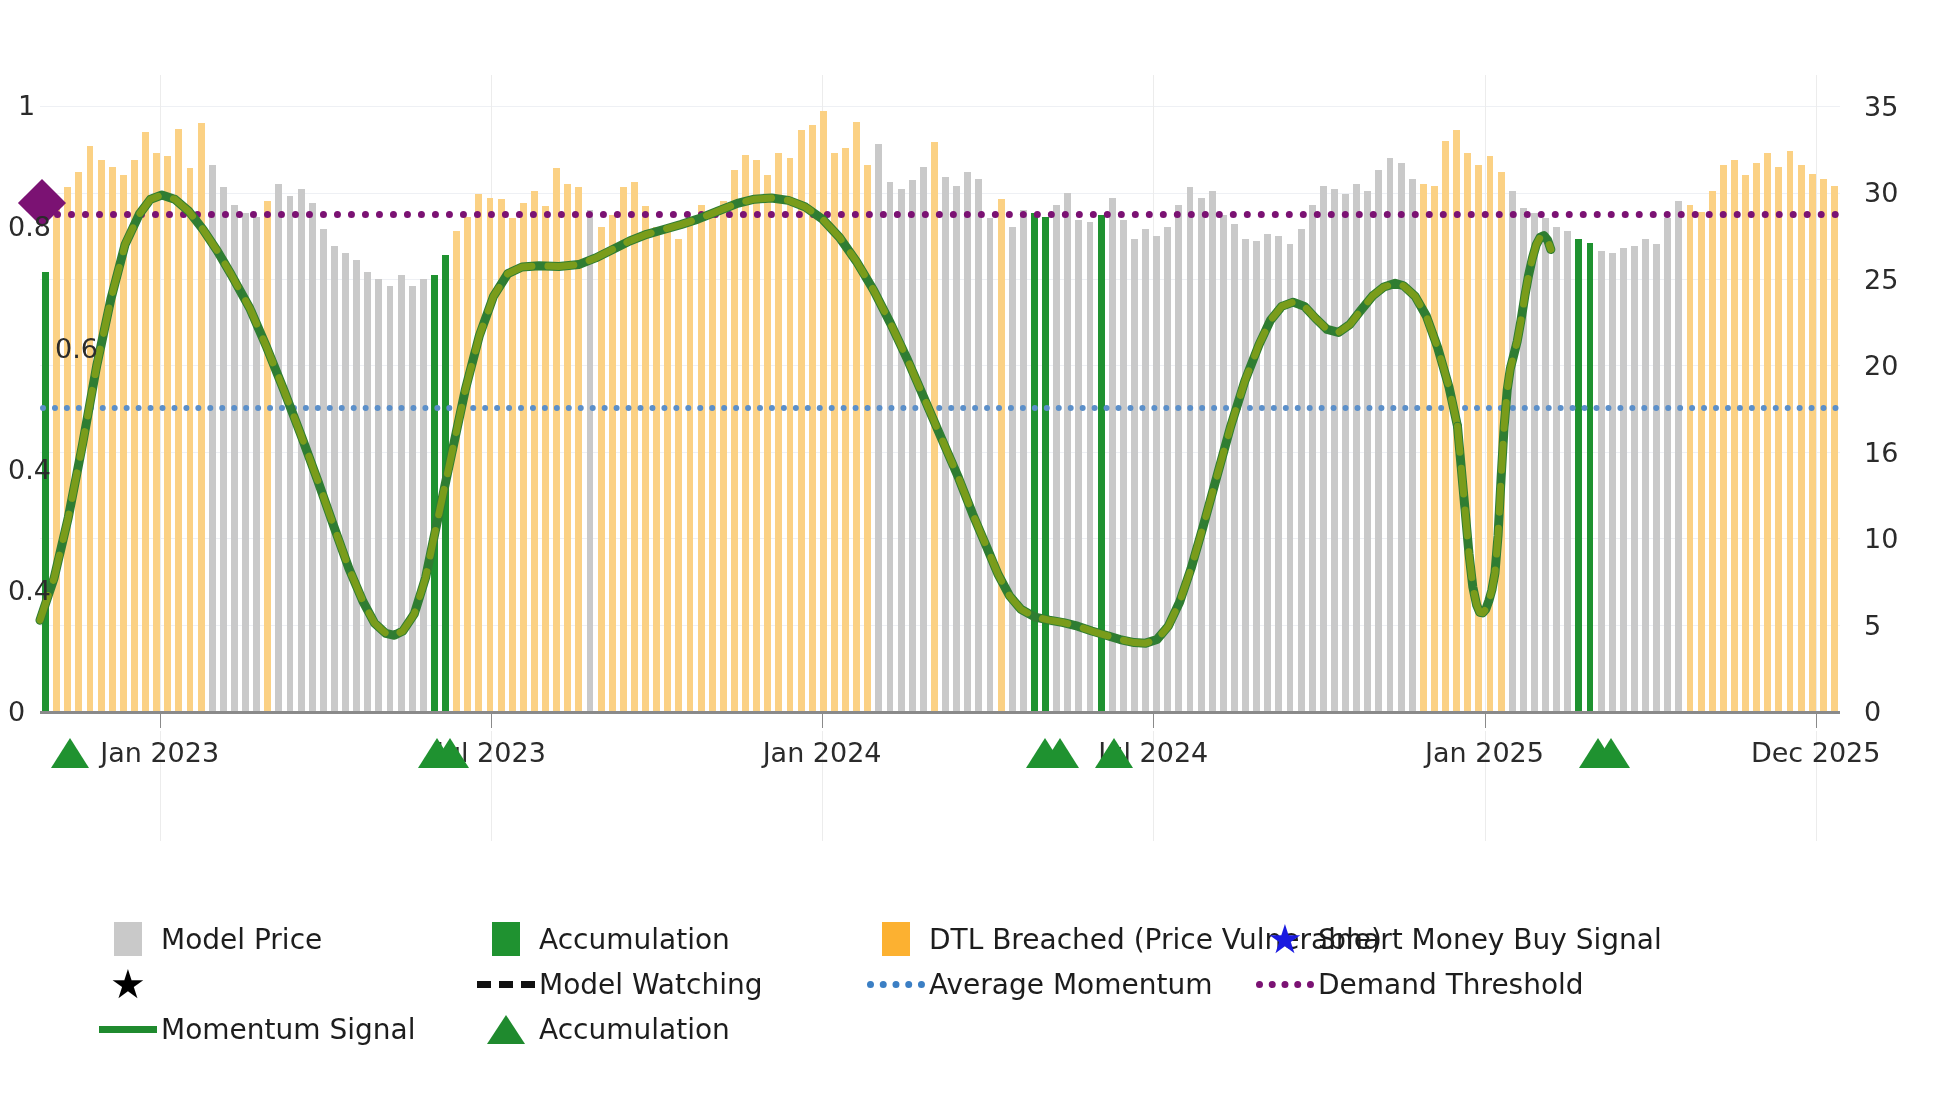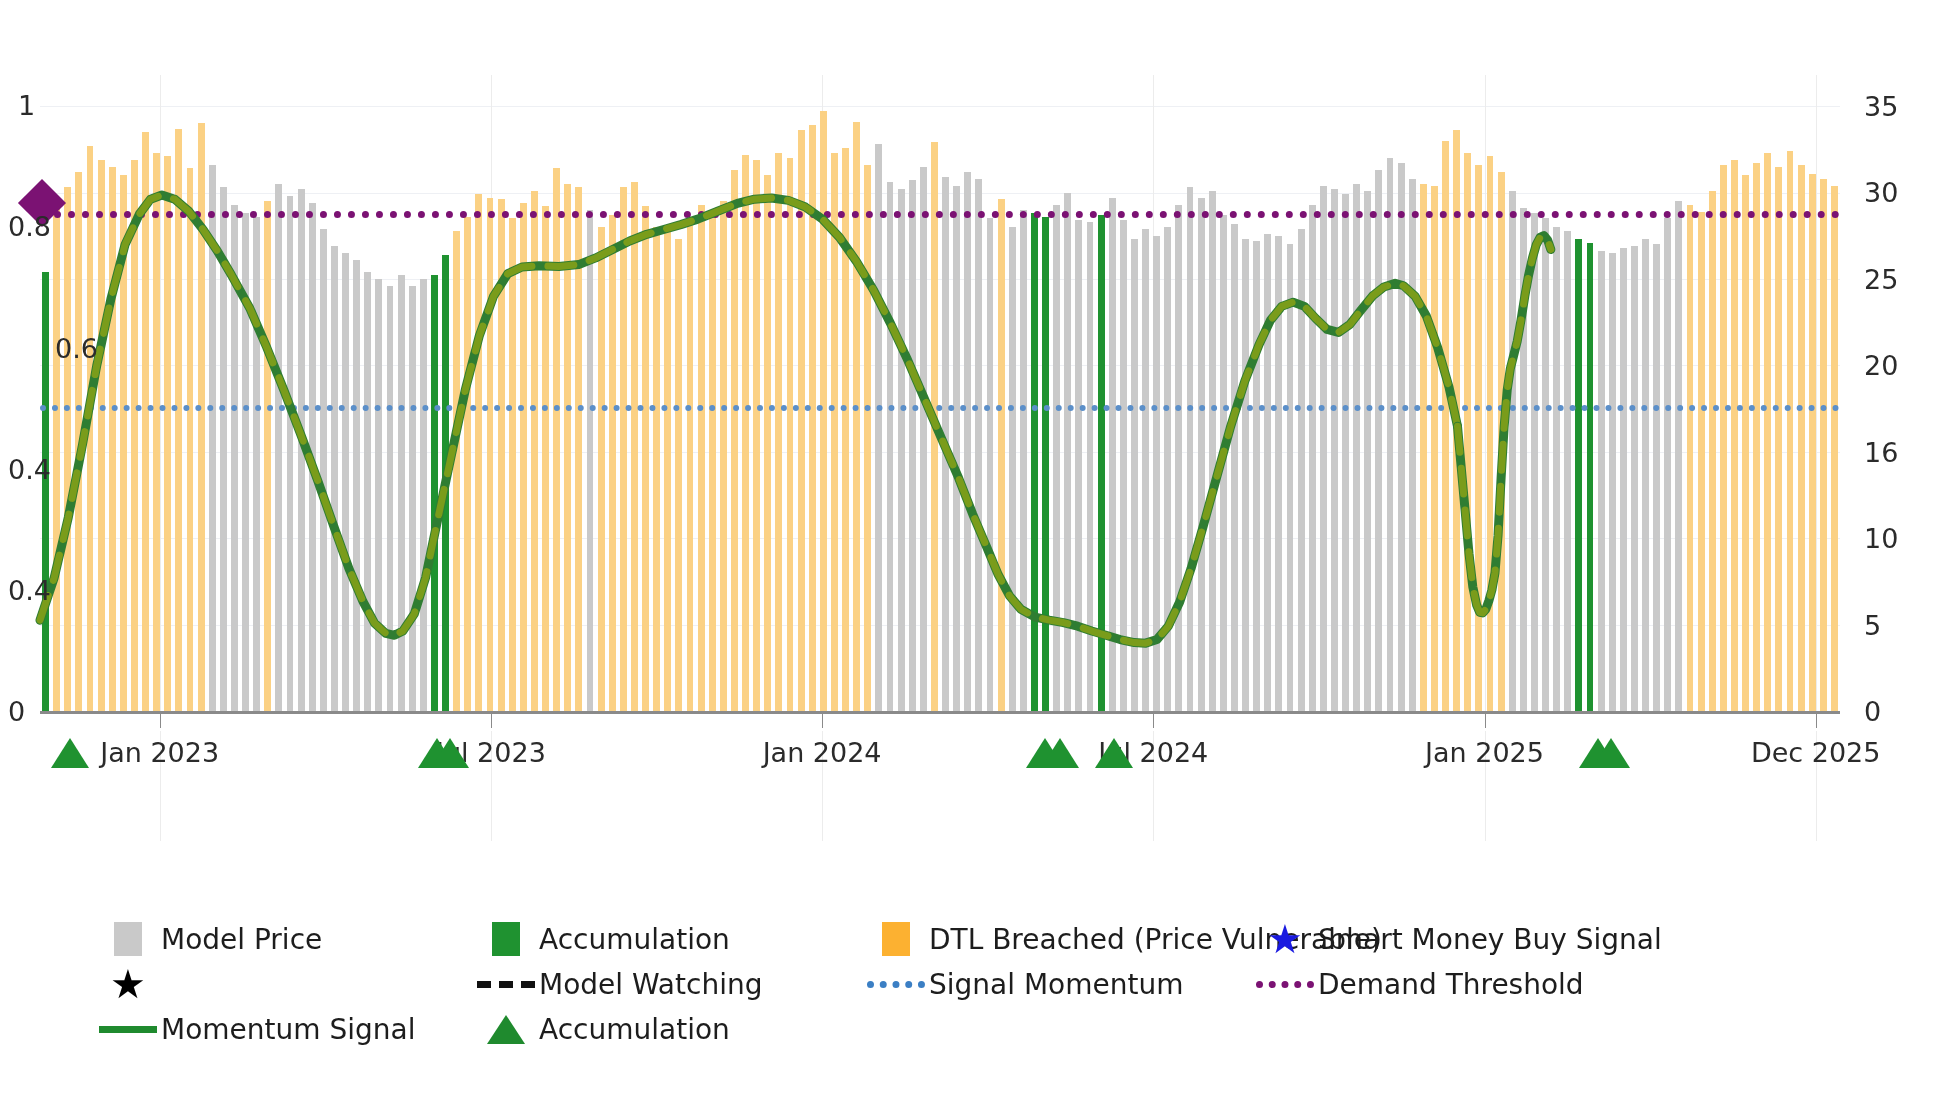--- a/index.html
+++ b/index.html
@@ -351,21 +351,21 @@
         <div class="legend-item" style="position: absolute; left: 378px; top: 0px; height: 38px;">
           <span class="legend-key">
             <span class="sw-dashline"></span>
           </span>
           <span class="legend-text">Model Watching</span>
         </div>
         <div class="legend-item" style="position: absolute; left: 768px; top: 0px; height: 38px;">
           <span class="legend-key">
             <span class="sw-dotline blue"></span>
           </span>
-          <span class="legend-text">Signal Momentum</span>
+          <span class="legend-text">Average Momentum</span>
         </div>
         <div class="legend-item" style="position: absolute; left: 1157px; top: 0px; height: 38px;">
           <span class="legend-key">
             <span class="sw-dotline purple"></span>
           </span>
           <span class="legend-text">Demand Threshold</span>
         </div>
       </div>
       <div class="legend-row" style="position: relative;">
         <div class="legend-item" style="position: absolute; left: 0px; top: 0px; height: 38px;">

